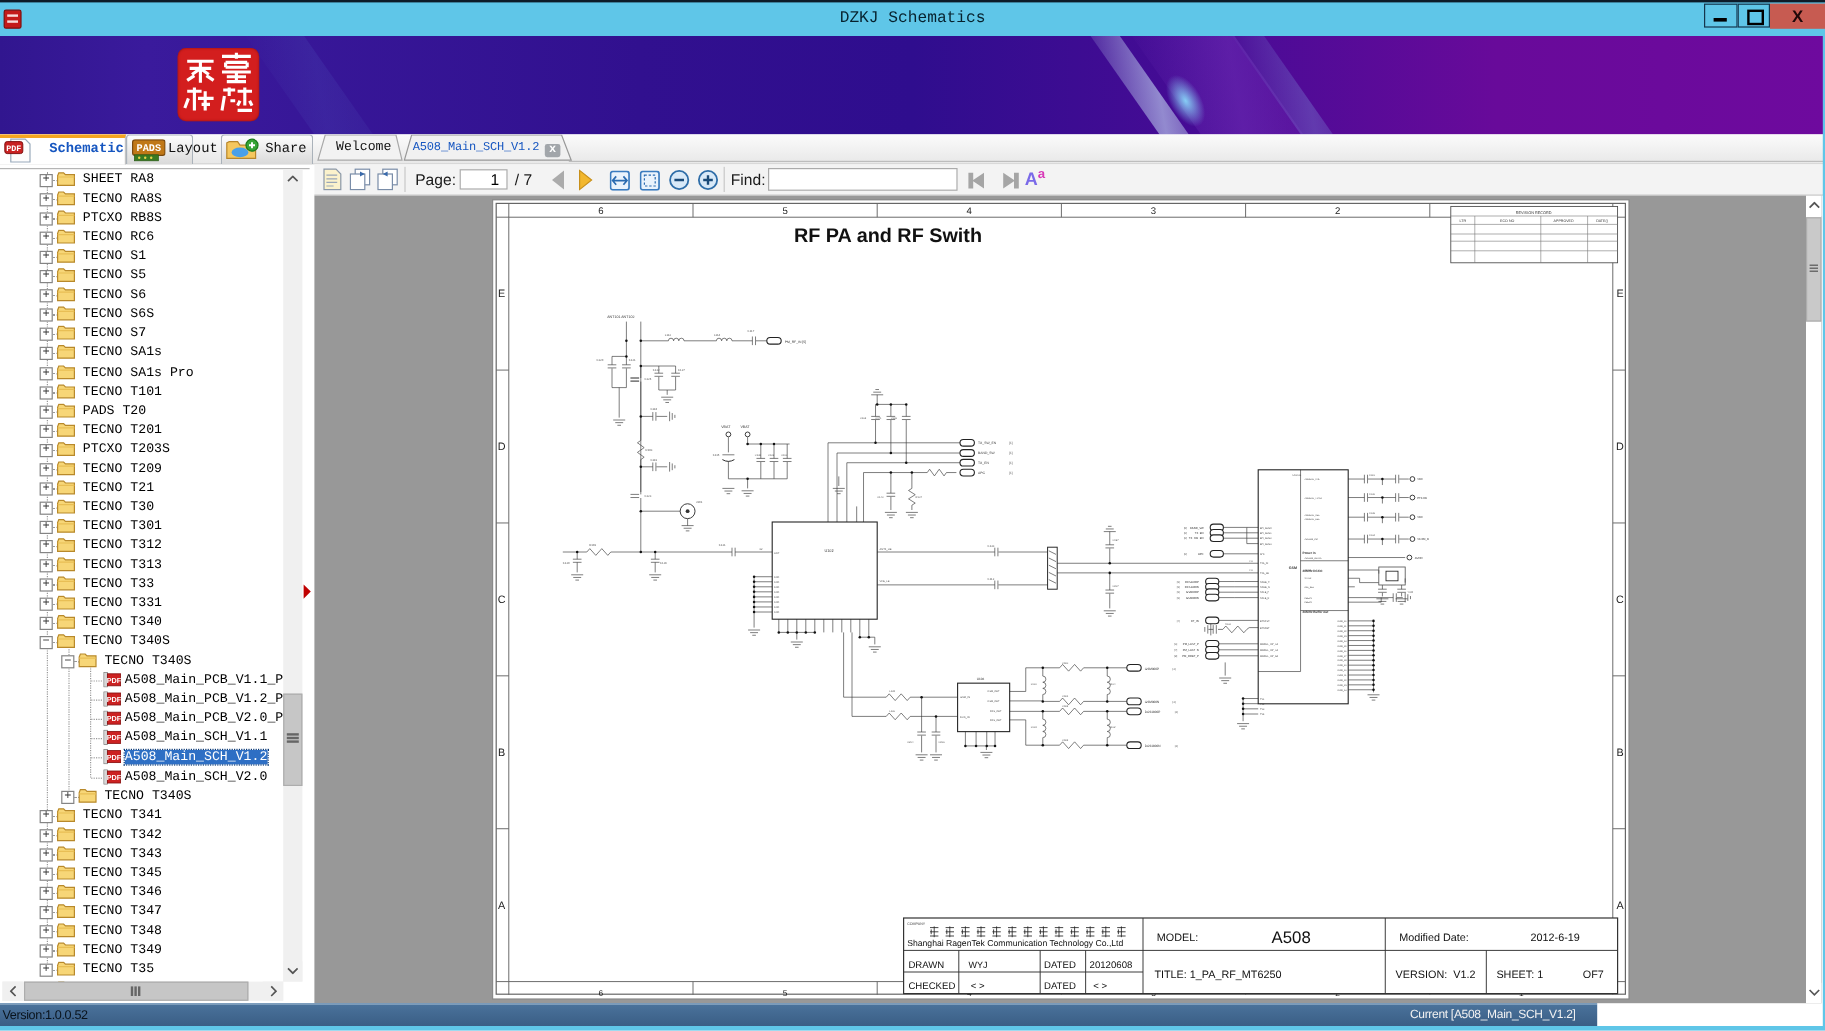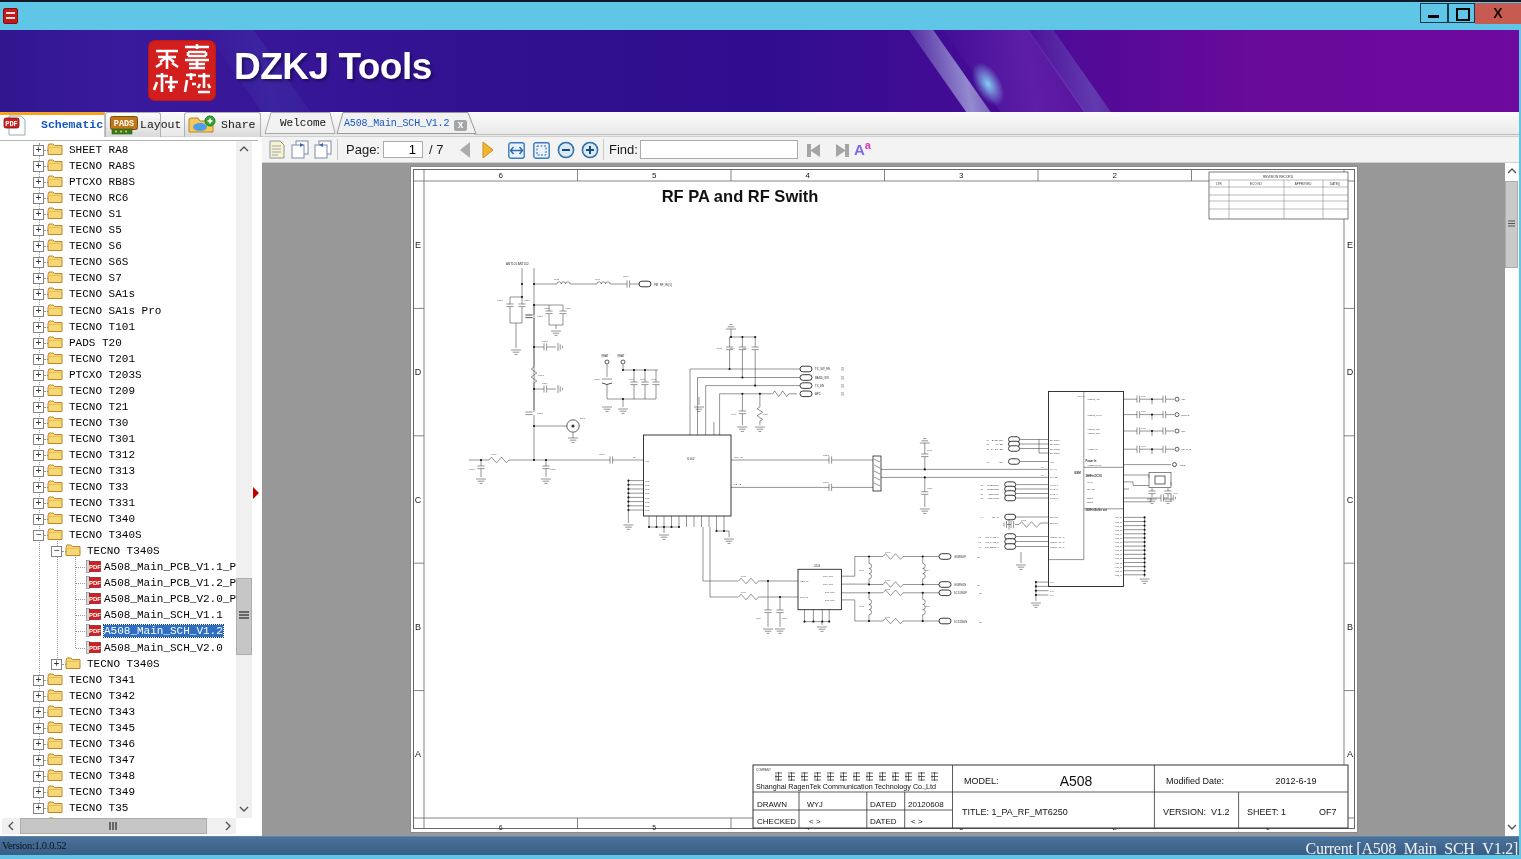--- a/index.html
+++ b/index.html
@@ -54,50 +54,50 @@
 .hdot { position:absolute; top:8px; border-top:1px dotted #999; }
 .vdot { position:absolute; width:0; border-left:1px dotted #999; }
 .fico,.pico { display:block; }
 
 .sb { position:absolute; background:#F0F0F0; }
 .sbthumb { position:absolute; background:#C6C6C6; border:1px solid #ADADAD; }
 .sbbtn { position:absolute; background:#F0F0F0; color:#505050; text-align:center; }
 
 #viewer { position:absolute; left:262px; top:163px; width:1256px; height:673px; background:#989898; overflow:hidden; }
 
-#statusbar { position:absolute; left:0; top:836px; width:1521px; height:19px; background:linear-gradient(#4A729B,#3A5E85); border-top:1px solid #5E87AE; font-family:Liberation Serif, serif; }
+#statusbar { position:absolute; left:0; top:836px; width:1331px; height:19px; background:linear-gradient(#4A729B,#3A5E85); border-top:1px solid #5E87AE; font-family:Liberation Sans, sans-serif; }
 #statusbar .lv { position:absolute; left:2px; top:3px; font-size:10.5px; letter-spacing:-0.3px; color:#09131c; }
-#statusbar .rv { position:absolute; right:3px; top:2.5px; font-size:16px; letter-spacing:-0.25px; color:#F2F2F2; }
+#statusbar .rv { position:absolute; right:18px; top:2.5px; font-size:10px; letter-spacing:-0.25px; color:#F2F2F2; }
 #bottomstrip { position:absolute; left:0; top:855px; width:1521px; height:4px; background:#5FC6E8; }
 #rightstrip { position:absolute; left:1519px; top:30px; width:2px; height:825px; background:#5FC6E8; }
 </style></head>
 <body>
 <div id="titlebar">
  <div class="appicon"></div>
+ <div id="titletext">DZKJ Schematics</div>
  <div class="wbtn" id="btnmin"></div>
  <div class="wbtn" id="btnmax"></div>
  <div class="wbtn" id="btnclose">X</div>
 </div>
 <div id="banner">
  <div class="streak s1"></div>
     <div class="streak s2"></div>
     <div class="streak s3"></div>
     <div class="streak s4"></div>
  <div class="glow"></div>
  <div id="logo">
   <svg width="68" height="61" viewBox="0 0 68 61">
    <g stroke="#fff" stroke-width="2.6" fill="none">
     <path d="M8,11 H30 M10,17 H28 M19,11 V29 M12,22 L19,17 M26,22 L19,17 M8,27 L14,23 M30,27 L24,23"></path>
     <path d="M37,7 H61 M49,4 V9 M40,12 H58 M40,16 H58 M40,12 V16 M58,12 V16 M37,20 H61 M41,24 H57 M41,28 H57 M49,20 V28"></path>
     <path d="M8,36 H20 M14,33 V52 M9,42 L6,50 M17,42 H30 M23,36 V52 M20,47 H27"></path>
     <path d="M38,35 H48 M43,33 V40 M39,40 L37,52 M44,44 H48 M50,36 H62 M56,33 V48 M50,52 H62 M52,44 L50,48 M60,44 L62,48"></path>
    </g>
   </svg>
  </div>
- <div id="dzkj">DZKJ Tools</div>
 </div>
 <div id="tabrow">
  <div class="tab" id="tab1">
   <svg width="24" height="21" viewBox="0 0 24 21" style="position:absolute;left:3px;top:0px">
    <path d="M6,1 H18 L22,5 V20 H6 Z" fill="#fdfdfd" stroke="#9ab" stroke-width="1"></path>
    <rect x="1" y="3" width="15" height="10" rx="2" fill="#C92222" stroke="#7d0f0f" stroke-width="0.8"></rect>
    <text x="8.5" y="11" font-size="7" fill="#fff" text-anchor="middle" font-weight="bold">PDF</text>
   </svg>
   <span class="t">Schematic</span>
  </div>

